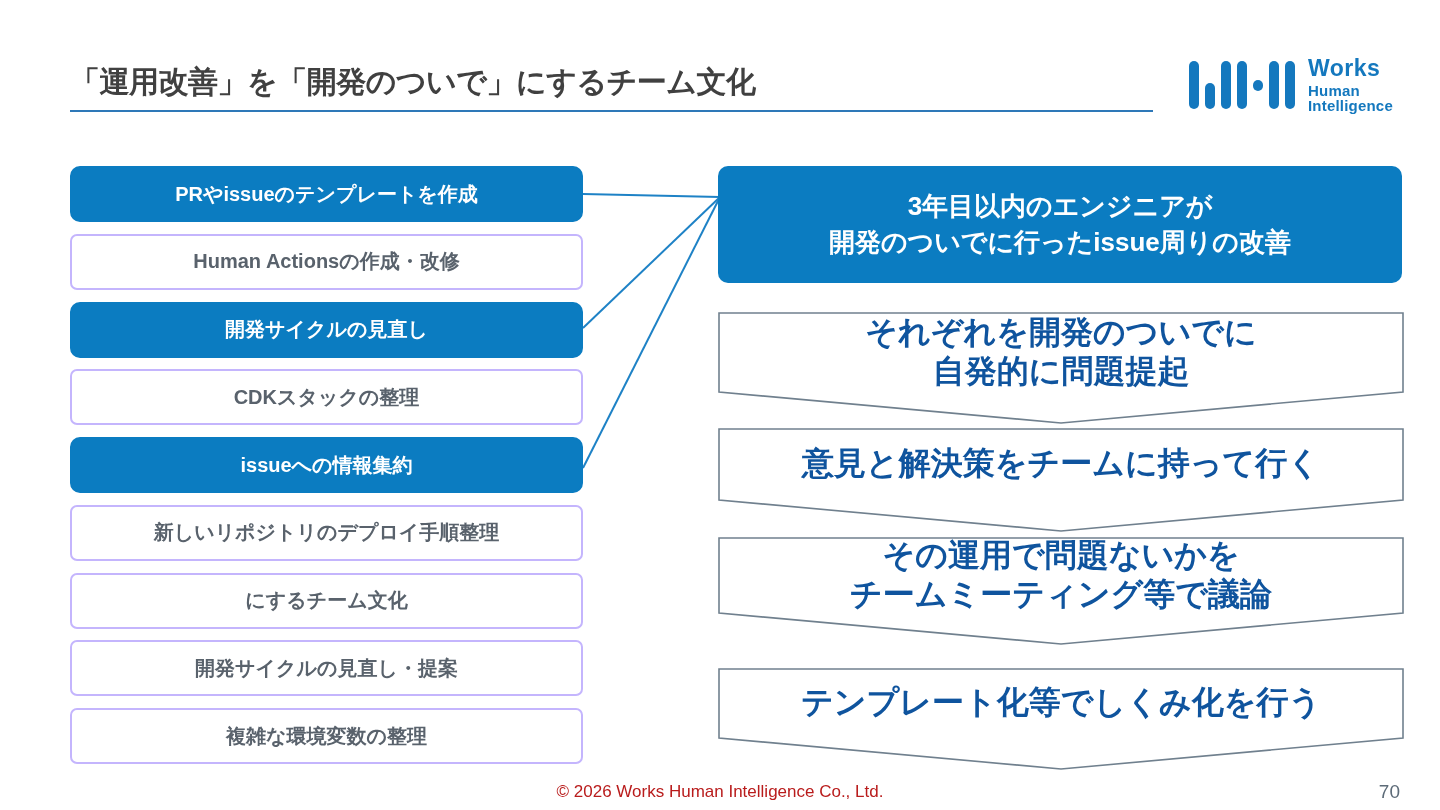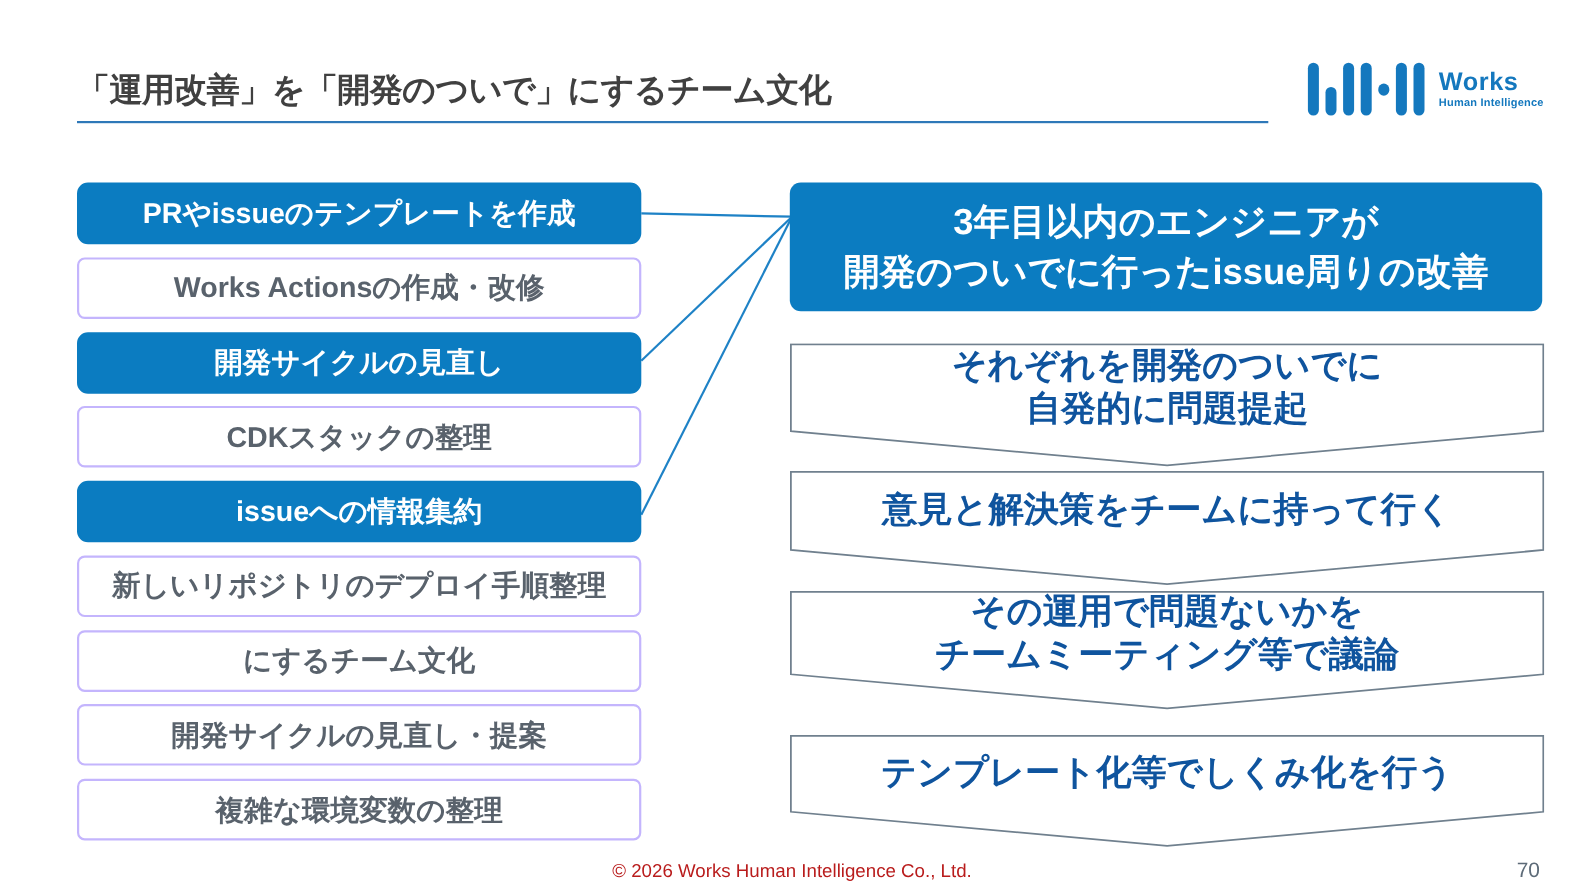--- a/index.html
+++ b/index.html
@@ -16,40 +16,40 @@
     position:absolute;left:70px;top:110px;width:1083px;height:2px;background:#2e78b8;
   }
   .logo{position:absolute;left:1148px;top:57px;display:flex;align-items:center;gap:13px;margin-left:41px;}
   .logo-bars{display:flex;align-items:flex-start;gap:6px;height:48px;}
   .lbar{width:10px;border-radius:5px;background:#1478be;}
   .lbar.tall{height:48px;}
   .lbar.short{height:26px;margin-top:22px;}
   .lbar.dot{height:11px;margin-top:19px;}
   .logo-text{color:#1478be;line-height:1;}
   .logo-text .l1{font-size:23px;font-weight:700;letter-spacing:0.5px;}
-  .logo-text .l2{font-size:10px;font-weight:700;margin-top:3px;letter-spacing:0.2px;}
+  .logo-text .l2{font-size:15px;font-weight:700;margin-top:3px;letter-spacing:0.2px;}
   
   .left-col{
     position:absolute;left:70px;top:166px;width:513px;height:598px;
     display:flex;flex-direction:column;justify-content:space-between;z-index:2;
   }
   .item{
     height:56px;box-sizing:border-box;border:2px solid #c4b5fd;border-radius:7px;
-    background:#ffffff;color:#59626c;font-size:26px;font-weight:700;
+    background:#ffffff;color:#59626c;font-size:20px;font-weight:700;
     display:flex;align-items:center;justify-content:center;white-space:nowrap;
   }
   .item.filled{background:#0b7cc1;border-color:#0b7cc1;color:#ffffff;border-radius:10px;}
   
   .connectors{position:absolute;left:0;top:0;z-index:1;}
   
   .big-box{
     position:absolute;left:718px;top:166px;width:684px;height:117px;z-index:2;
     background:#0b7cc1;border-radius:10px;color:#ffffff;
     display:flex;flex-direction:column;align-items:center;justify-content:center;
-    font-size:33px;font-weight:700;line-height:1.35;white-space:nowrap;
+    font-size:26px;font-weight:700;line-height:1.35;white-space:nowrap;
   }
   
   .step{position:absolute;left:718px;width:686px;z-index:2;text-decoration:underline;}
   .step svg{display:block;}
   .step .step-text{
     position:absolute;left:0;top:0;width:100%;
     display:flex;flex-direction:column;align-items:center;justify-content:center;
     color:#0f549e;font-size:32px;font-weight:700;line-height:1.22;white-space:nowrap;
   }
   
@@ -86,21 +86,21 @@
   </div>
 
   <svg class="connectors" width="1440" height="810" viewBox="0 0 1440 810">
     <line x1="583" y1="194" x2="720" y2="197" stroke="#1e82c6" stroke-width="2"></line>
     <line x1="583" y1="328" x2="720" y2="197" stroke="#1e82c6" stroke-width="2"></line>
     <line x1="583" y1="468" x2="720" y2="197" stroke="#1e82c6" stroke-width="2"></line>
   </svg>
 
   <div class="left-col">
       <div class="item filled">PRやissueのテンプレートを作成</div>
-      <div class="item">Works Actionsの作成・改修</div>
+      <div class="item">Human Actionsの作成・改修</div>
       <div class="item filled">開発サイクルの見直し</div>
       <div class="item">CDKスタックの整理</div>
       <div class="item filled">issueへの情報集約</div>
       <div class="item">新しいリポジトリのデプロイ手順整理</div>
       <div class="item">にするチーム文化</div>
       <div class="item">開発サイクルの見直し・提案</div>
       <div class="item">複雑な環境変数の整理</div>
     </div>
 
   <div class="big-box">

